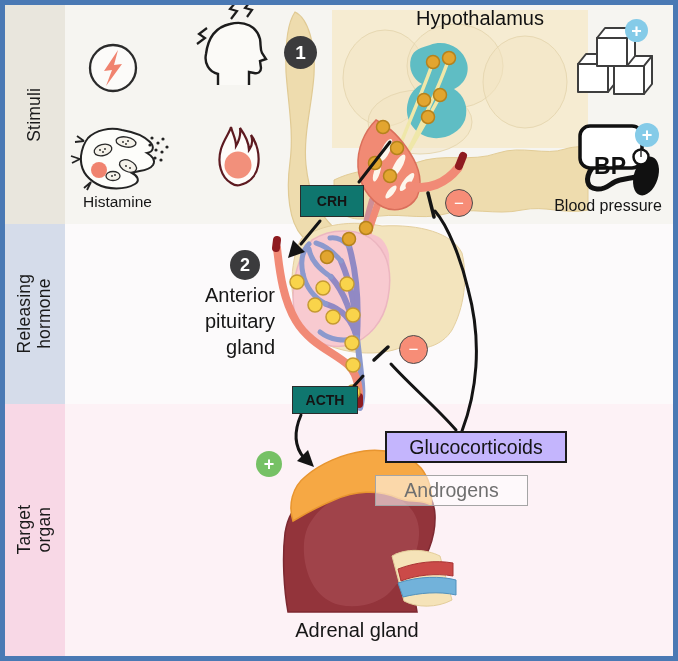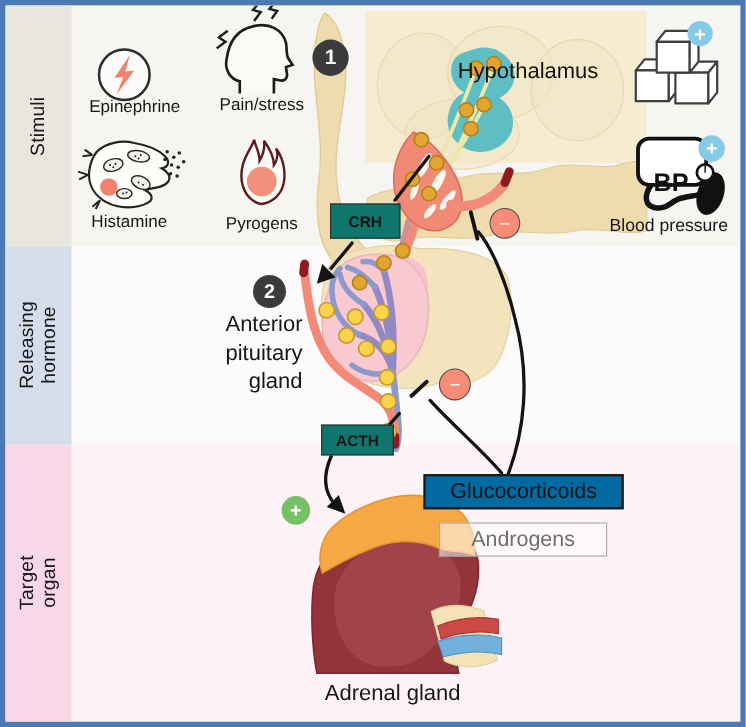--- a/index.html
+++ b/index.html
@@ -17,26 +17,26 @@
   .sb{position:absolute;left:0;width:60px;display:flex;align-items:center;justify-content:center;z-index:3;}
   .sb-stimuli{top:0;height:219px;background:#e9e6dd;}
   .sb-releasing{top:219px;height:180px;background:#d5dcea;}
   .sb-target{top:399px;height:252px;background:#f8d8e6;}
   .sb-label{transform:rotate(-90deg);white-space:pre-line;text-align:center;
     font-size:17.5px;line-height:1.12;letter-spacing:.2px;color:#1a1a1a;}
   svg.art{position:absolute;left:0;top:0;z-index:1;}
   .lbl{position:absolute;z-index:2;font-size:15.5px;text-align:center;color:#161616;}
   .big{font-size:20px;}
   .title{position:absolute;left:335px;top:2px;width:280px;text-align:center;
-    font-size:20px;z-index:2;color:#111;margin-top:47px;}
+    font-size:20px;z-index:2;color:#111;}
   .hbox{position:absolute;z-index:2;display:flex;align-items:center;justify-content:center;
     background:#0f766e;border:1.6px solid #2b2b2b;font-size:14px;color:#141414;font-weight:bold;}
   .obox{position:absolute;z-index:2;display:flex;align-items:center;justify-content:center;
     font-size:19.5px;}
-  .gluco{background:#0369a1;border:2px solid #1b1b1b;color:#141414;}
+  .gluco{background:#c4b5fd;border:2px solid #1b1b1b;color:#141414;}
   .andro{background:rgba(255,255,255,.55);border:1.6px solid #a5a5a5;color:#6f6f6f;}
   .badge{position:absolute;z-index:4;border-radius:50%;display:flex;align-items:center;
     justify-content:center;color:#fff;}
   .step{background:#3b3b3d;font-weight:bold;}
   .minus{background:#f78d77;border:1.6px solid #4c4c4c;font-size:17px;line-height:1;}
   .plusg{background:#76c165;font-size:18px;font-weight:bold;line-height:1;}
   .plusb{background:#85cbe8;font-size:18px;font-weight:bold;line-height:1;}
   .multiline{white-space:pre-line;}
   .antpit{position:absolute;left:115px;top:277px;width:155px;text-align:right;
     font-size:20px;line-height:26px;z-index:2;color:#161616;}
@@ -244,35 +244,32 @@
   </div>
   <div class="sb sb-releasing">
     <span class="sb-label">Releasing
 hormone</span>
   </div>
   <div class="sb sb-target">
     <span class="sb-label">Target organ</span>
   </div>
 
   <div class="title">Hypothalamus</div>
-  <div class="lbl" style="left:45px;top:84px;width:145px;">Epinephrine</div>
-  <div class="lbl" style="left:168px;top:82px;width:130px;">Pain/stress</div>
   <div class="lbl" style="left:45px;top:188px;width:135px;">Histamine</div>
-  <div class="lbl" style="left:170px;top:190px;width:126px;">Pyrogens</div>
   <div class="lbl" style="left:533px;top:192px;width:140px;font-size:16px;">Blood pressure</div>
   <div class="bp-text">BP</div>
   <div class="antpit multiline">Anterior
 pituitary
 gland</div>
   <div class="lbl big" style="left:267px;top:614px;width:170px;text-align:center;">Adrenal gland</div>
 
   <div class="hbox" style="left:295px;top:180px;width:64px;height:32px;">CRH</div>
   <div class="hbox" style="left:287px;top:381px;width:66px;height:28px;">ACTH</div>
   <div class="obox gluco" style="left:380px;top:426px;width:182px;height:32px;">Glucocorticoids</div>
-  <div class="obox andro" style="left:394px;top:470px;width:153px;height:31px;text-align:center;">Androgens</div>
+  <div class="obox andro" style="left:370px;top:470px;width:153px;height:31px;text-align:center;">Androgens</div>
 
   <div class="badge step" style="left:279px;top:31px;width:33px;height:33px;font-size:19px;">1</div>
   <div class="badge step" style="left:225px;top:245px;width:30px;height:30px;font-size:18px;">2</div>
 
   <div class="badge minus" style="left:440px;top:184px;width:28px;height:28px;">−</div>
   <div class="badge minus" style="left:394px;top:330px;width:29px;height:29px;">−</div>
   <div class="badge plusg" style="left:251px;top:446px;width:26px;height:26px;">+</div>
   <div class="badge plusb" style="left:620px;top:14px;width:23px;height:23px;">+</div>
   <div class="badge plusb" style="left:630px;top:118px;width:24px;height:24px;">+</div>
 

